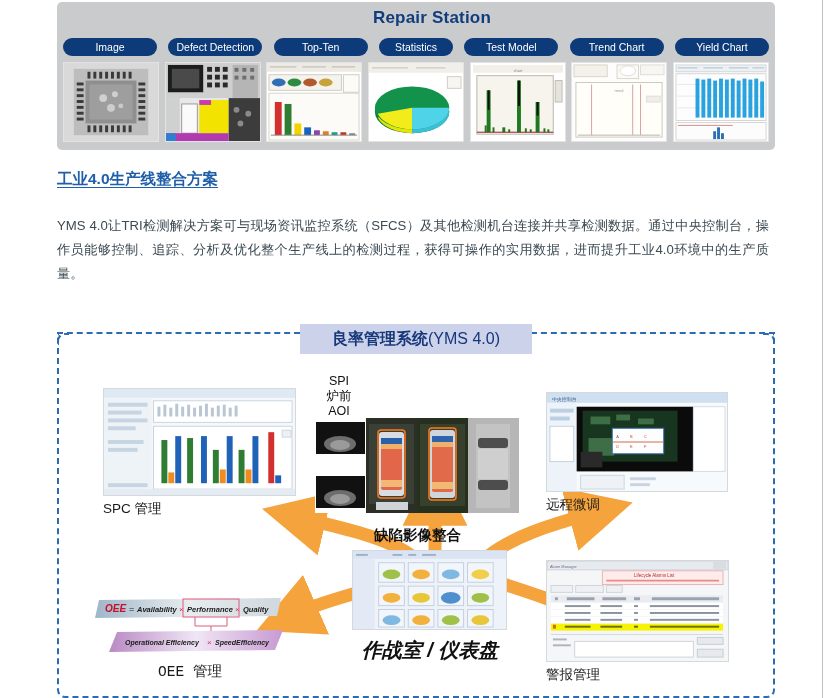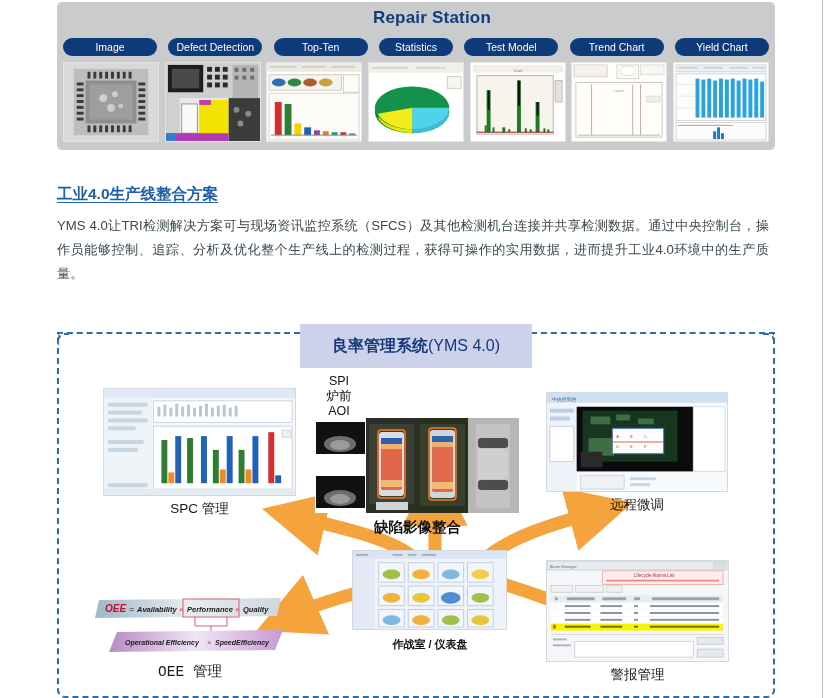--- a/index.html
+++ b/index.html
@@ -19,64 +19,64 @@
   .tab{height:18px;background:#0d3a78;border-radius:9px;color:#ffffff;
        font-size:10.5px;display:flex;align-items:center;justify-content:center;
        padding:0 22px;white-space:nowrap;box-sizing:border-box;cursor:pointer;}
   .thumbrow{position:absolute;left:6px;top:60px;width:706px;height:80px;
             display:flex;justify-content:space-between;}
   .thumb{width:96px;height:80px;background:#ffffff;border:1px solid #e3e3e3;
          box-sizing:border-box;overflow:hidden;position:relative;}
   .thumb > svg{display:block;width:100%;height:100%;}
 
   
-  .heading{position:absolute;left:57px;top:184px;font-size:15.5px;font-weight:bold;
+  .heading{position:absolute;left:57px;top:169px;font-size:15.5px;font-weight:bold;
            color:#1f5fa9;text-decoration:underline;text-underline-offset:3px;}
   .para{position:absolute;left:57px;top:214px;width:712px;font-size:13.2px;
         line-height:24px;color:#3c4a52;text-align:justify;}
 
   
   .yms{position:absolute;left:57px;top:333px;width:718px;height:365px;
        border:2px dashed #2b6cb0;border-top:none;border-radius:0 0 8px 8px;
        box-sizing:border-box;}
   .yms-top-l{position:absolute;left:57px;top:332px;width:243px;height:0;
              border-top:2px dashed #2b6cb0;}
   .yms-top-r{position:absolute;left:531px;top:332px;width:244px;height:0;
              border-top:2px dashed #2b6cb0;}
   .yms-corner-l{position:absolute;left:57px;top:333px;width:12px;height:12px;
        border-left:2px dashed #2b6cb0;border-top:2px dashed #2b6cb0;border-radius:8px 0 0 0;box-sizing:border-box;}
   .yms-corner-r{position:absolute;left:763px;top:333px;width:12px;height:12px;
        border-right:2px dashed #2b6cb0;border-top:2px dashed #2b6cb0;border-radius:0 8px 0 0;box-sizing:border-box;}
-  .yms-title{position:absolute;left:300px;top:324px;width:232px;height:44px;
+  .yms-title{position:absolute;left:300px;top:324px;width:232px;height:30px;
              background:#ccd2ea;display:flex;align-items:center;justify-content:center;
              font-size:16px;color:#16377a;font-weight:bold;}
   .yms-title em{font-style:normal;font-weight:normal;}
 
   
   .node{position:absolute;}
-  .node .cap{text-align:center;font-size:13.5px;color:#1a1a1a;margin-top:4px;}
+  .node .cap{text-align:left;font-size:13.5px;color:#1a1a1a;margin-top:4px;}
   .shot{border:1px solid #d4d9dd;background:#fff;box-sizing:border-box;overflow:hidden;}
   .shot svg{display:block;width:100%;height:100%;}
 
   
   .defect{position:absolute;left:315px;top:374px;width:205px;}
   .defect-heads{display:flex;justify-content:space-between;height:44px;
                 font-size:12.5px;font-weight:normal;color:#111;text-align:center;flex-direction:column;}
   .defect-heads div{width:48px;line-height:15px;}
   .defect-strip{display:flex;height:95px;}
   .defect-strip > div{width:51px;height:95px;overflow:hidden;}
-  .defect-cap{text-align:center;font-size:14.5px;font-weight:bold;color:#111;margin-top:5px;}
+  .defect-cap{text-align:center;font-size:14.5px;font-weight:bold;color:#111;margin-top:13px;}
 
   
   .oee-box{position:absolute;left:95px;top:596px;width:190px;height:58px;}
   .oee-cap{position:absolute;left:95px;top:662px;width:190px;text-align:center;
            font-size:14.5px;color:#1a1a1a;font-family:Liberation Mono, monospace;}
 
   .center-cap{position:absolute;left:340px;top:637px;width:180px;text-align:center;
-              font-size:11px;font-weight:bold;color:#111;}
+              font-size:20px;font-weight:bold;color:#111;font-style:italic;}
 
   .arrows{position:absolute;left:57px;top:333px;width:718px;height:365px;pointer-events:none;}
 </style>
 </head>
 <body>
 
 <div class="page-edge"></div>
 
 <div class="repair-panel">
   <div class="repair-title">Repair Station</div>

